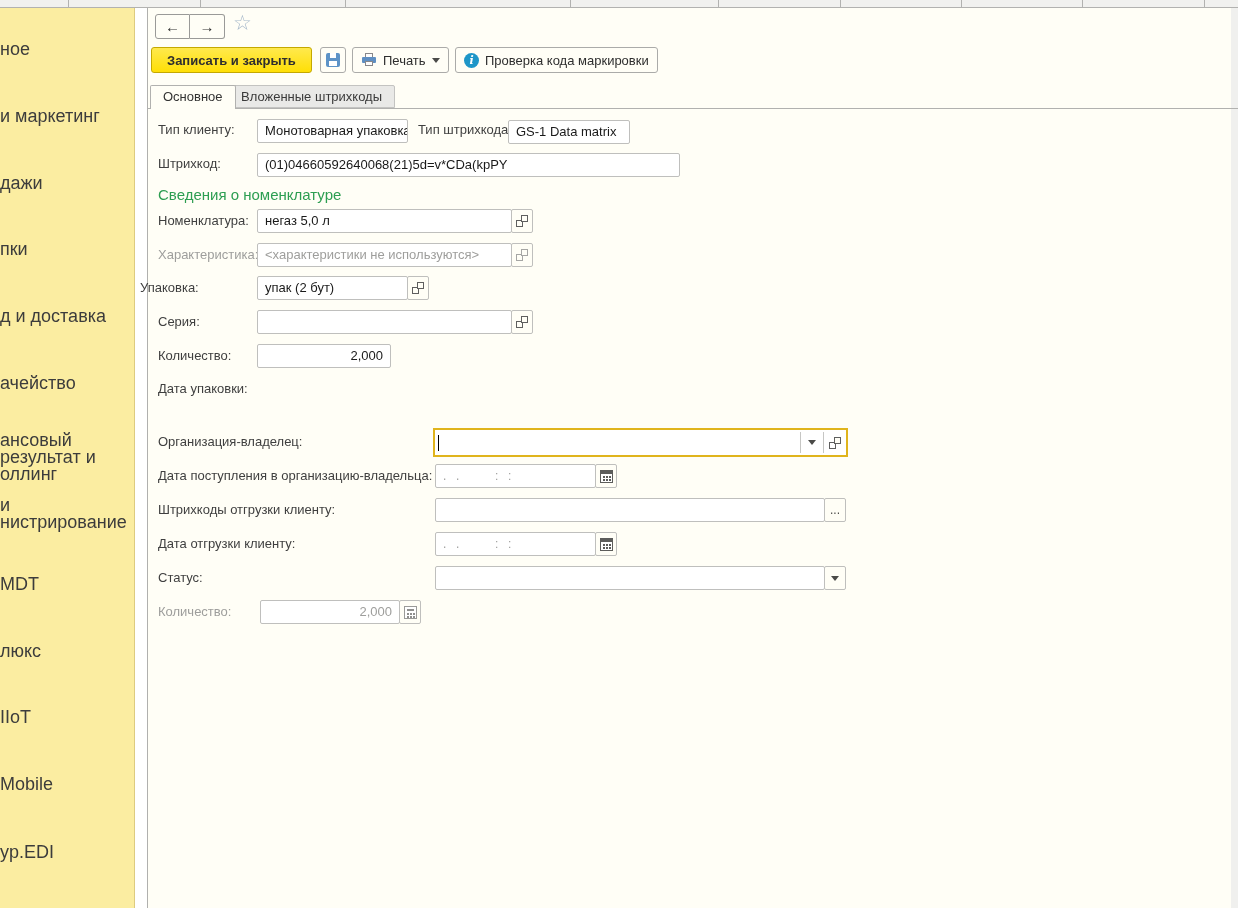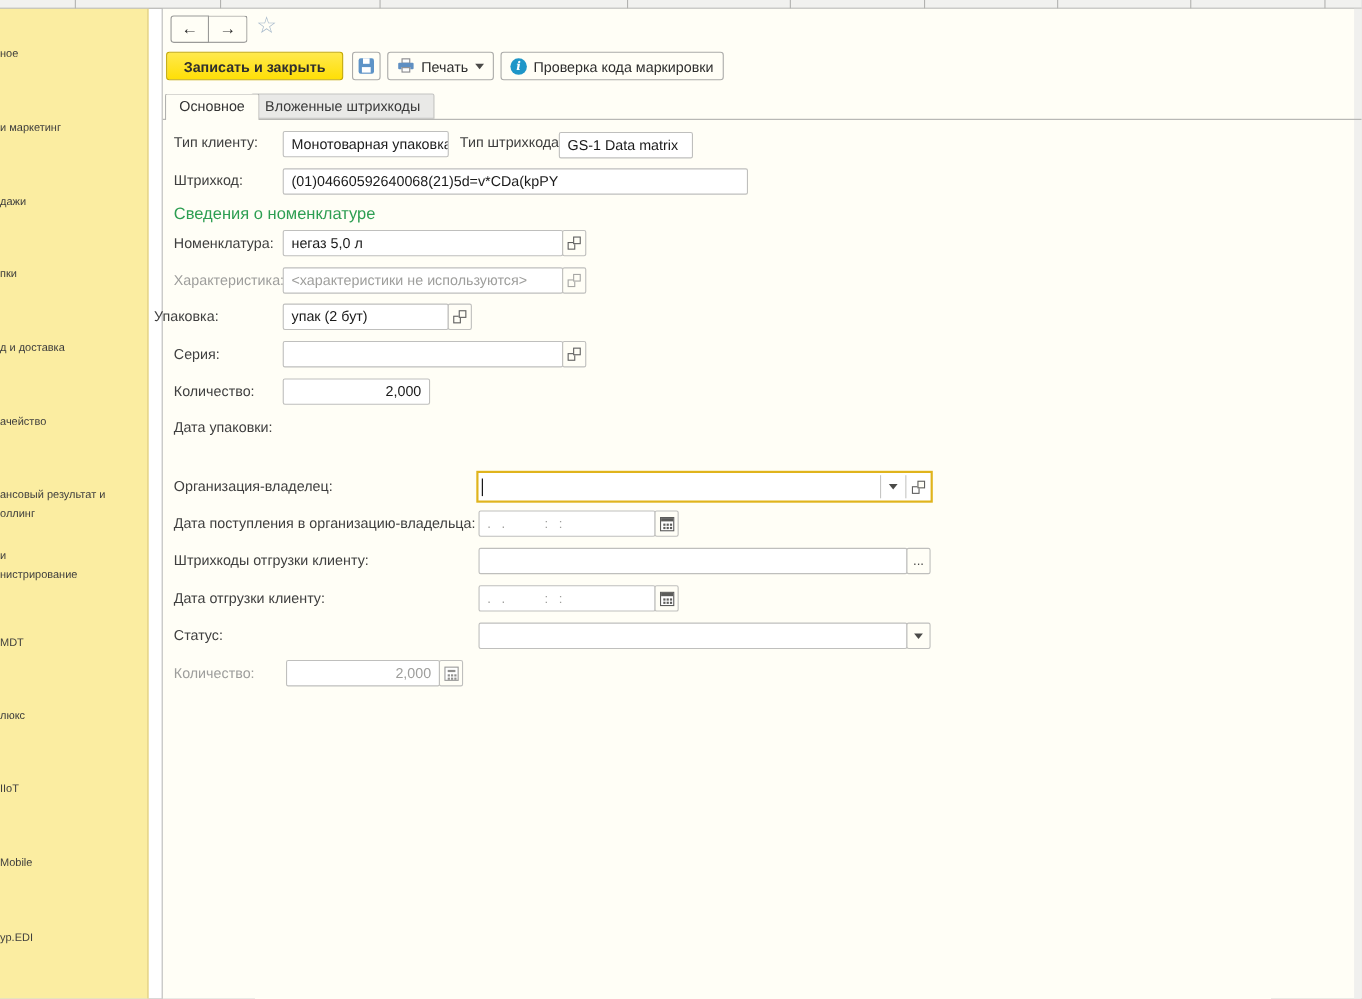--- a/index.html
+++ b/index.html
@@ -9,21 +9,21 @@
     background: #ffffff;
     font-family: "Liberation Sans", "DejaVu Sans", sans-serif;
   }
   
   .topstrip { position: absolute; left: 0; top: 0; width: 1238px; height: 8px;
     background: #f1f1ef; border-bottom: 1px solid #b2b2b0; }
   .tsep { position: absolute; top: 0; width: 1px; height: 8px; background: #b2b2b0; }
   
   .sidebar { position: absolute; left: 0; top: 8px; width: 135px; height: 900px;
     background: #fbeda1; border-right: 1px solid #ddcb80; }
-  .sb-item { position: absolute; left: 0; width: 133px; font-size: 10px; color: #3c3c3c;
+  .sb-item { position: absolute; left: 0; width: 133px; font-size: 18px; color: #3c3c3c;
     line-height: 17px; white-space: pre-line; cursor: pointer; }
   .vline { position: absolute; left: 147px; top: 8px; width: 1px; height: 900px; background: #b0b0ae; }
   .content-bg { position: absolute; left: 148px; top: 8px; width: 1090px; height: 900px; background: #fffef6; }
   .vsb { position: absolute; left: 1231px; top: 8px; width: 7px; height: 900px; background: #f0f0ee; }
   
   .navgrp { position: absolute; left: 155px; top: 14px; display: flex; z-index: 4; }
   .navb { width: 35px; height: 25px; border: 1px solid #9a9a98; background: transparent;
     display: flex; align-items: center; justify-content: center; font-size: 15px; font-weight: bold;
     color: #2f2f2f; cursor: pointer; }
   .navb.first { border-radius: 3px 0 0 3px; }
@@ -116,21 +116,21 @@
     <div class="tsep" style="left:1204px"></div>
   </div>
 
   <div class="sidebar">
     <div class="sb-item" style="top:33px">ное</div>
     <div class="sb-item" style="top:100px">и маркетинг</div>
     <div class="sb-item" style="top:167px">дажи</div>
     <div class="sb-item" style="top:233px">пки</div>
     <div class="sb-item" style="top:300px">д и доставка</div>
     <div class="sb-item" style="top:367px">ачейство</div>
-    <div class="sb-item" style="top:434px">ансовый результат и
+    <div class="sb-item" style="top:424px">ансовый результат и
 оллинг</div>
     <div class="sb-item" style="top:489px">и
 нистрирование</div>
     <div class="sb-item" style="top:568px">MDT</div>
     <div class="sb-item" style="top:635px">люкс</div>
     <div class="sb-item" style="top:701px">IIoT</div>
     <div class="sb-item" style="top:768px">Mobile</div>
     <div class="sb-item" style="top:836px">yp.EDI</div>
   </div>
 

